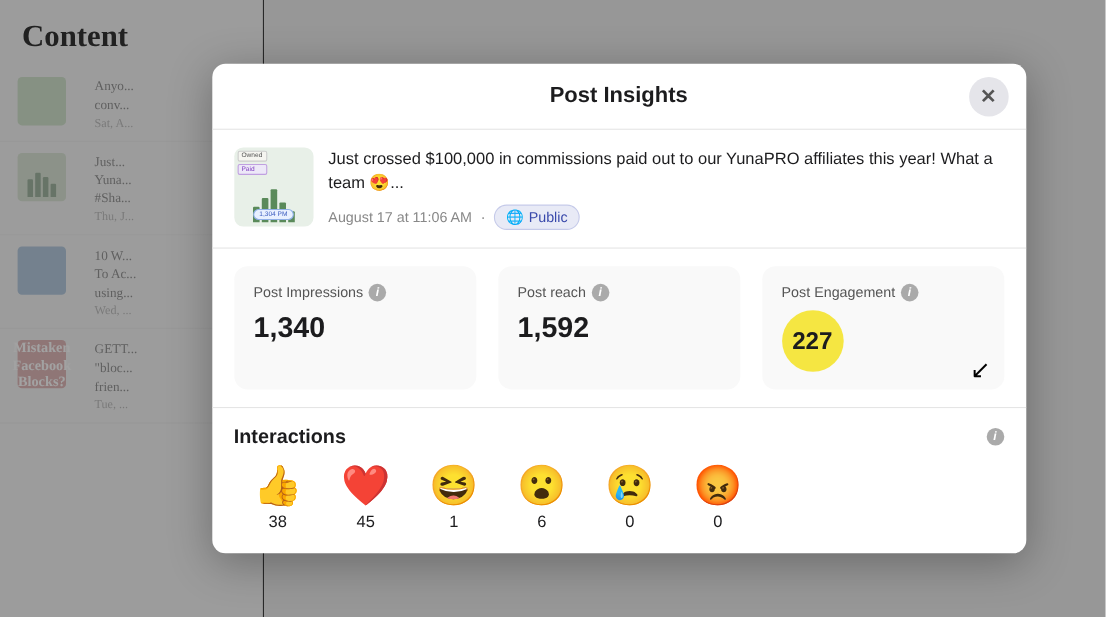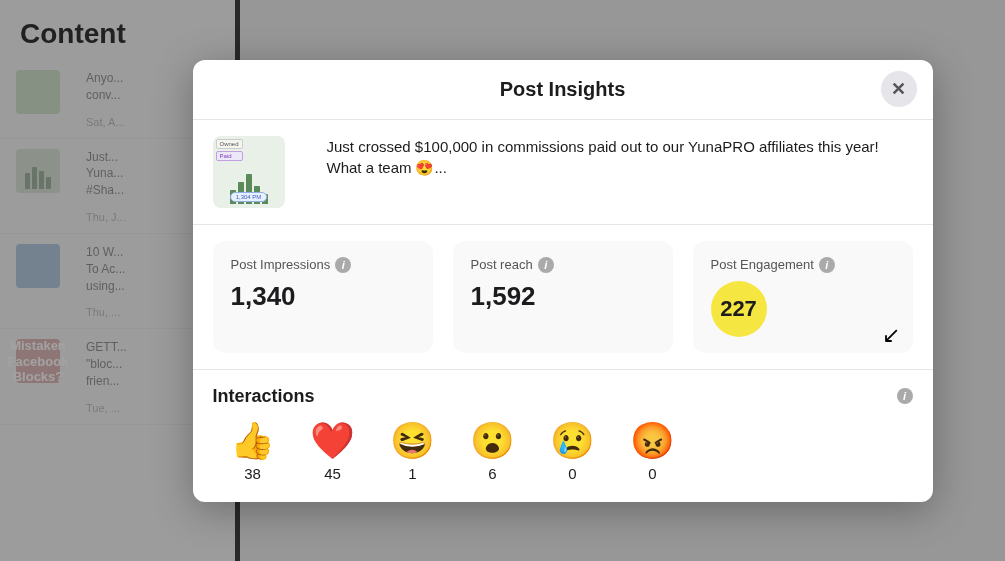--- a/index.html
+++ b/index.html
@@ -14,21 +14,22 @@
       justify-content: center;
     }
 
     
     .bg-content {
       position: absolute;
       top: 0; left: 0;
       width: 240px;
       height: 561px;
       background: #f0f0f0;
-      border-right: 5px solid #404040;
+      border-right: 1px solid #404040;
+      font-family: Liberation Serif, serif;
     }
     .bg-content-title {
       font-size: 28px;
       font-weight: 700;
       color: #333;
       padding: 18px 20px 10px;
     }
     .bg-list-item {
       padding: 10px 16px;
       border-bottom: 1px solid #e5e5e5;
@@ -41,21 +42,21 @@
       width: 44px;
       height: 44px;
       background: #ccc;
       border-radius: 4px;
       flex-shrink: 0;
     }
     .bg-thumb.green { background: #b8d4b0; }
     .bg-thumb.photo { background: #8aaccc; }
     .bg-thumb.red { background: #cc8888; }
     .bg-text { font-size: 12px; color: #555; line-height: 1.4; }
-    .bg-date { font-size: 11px; color: #999; margin-top: 12px; }
+    .bg-date { font-size: 11px; color: #999; margin-top: 2px; }
 
     
     .overlay {
       position: absolute;
       top: 0; left: 0;
       width: 1005px;
       height: 561px;
       background: rgba(0,0,0,0.35);
     }
 
@@ -145,21 +146,21 @@
       transform: translateX(-50%);
       background: #e8f0ff;
       border: 1px solid #90b0e8;
       border-radius: 10px;
       font-size: 7px;
       color: #4060c0;
       padding: 1px 5px;
       white-space: nowrap;
     }
 
-    .post-info { flex: 1; margin-left: 28px; }
+    .post-info { flex: 1; }
     .post-text {
       font-size: 15px;
       color: #1c1c1e;
       line-height: 1.45;
       margin-bottom: 8px;
     }
     .post-meta {
       display: flex;
       align-items: center;
       gap: 8px;
@@ -305,21 +306,21 @@
     </div>
     <div>
       <div class="bg-text">Just...<br>Yuna...<br>#Sha...</div>
       <div class="bg-date">Thu, J...</div>
     </div>
   </div>
   <div class="bg-list-item">
     <div class="bg-thumb photo"></div>
     <div>
       <div class="bg-text">10 W...<br>To Ac...<br>using...</div>
-      <div class="bg-date">Thu, ...</div>
+      <div class="bg-date">Wed, ...</div>
     </div>
   </div>
   <div class="bg-list-item">
     <div class="bg-thumb red" style="background:#d09090; display:flex; align-items:center; justify-content:center; font-size:13px; color:#fff; text-align:center; padding:2px; font-weight:600; line-height:1.2;">Mistaken Facebook Blocks?</div>
     <div>
       <div class="bg-text">GETT...<br>"bloc...<br>frien...</div>
       <div class="bg-date">Tue, ...</div>
     </div>
   </div>
 </div>
@@ -343,20 +344,28 @@
         <div class="chart-bar" style="height:14px;"></div>
         <div class="chart-bar" style="height:22px;"></div>
         <div class="chart-bar" style="height:30px;"></div>
         <div class="chart-bar" style="height:18px;"></div>
         <div class="chart-bar" style="height:10px;"></div>
       </div>
       <div class="badge-reach" style="font-size:6px;">1,304 PM</div>
     </div>
     <div class="post-info">
       <div class="post-text">Just crossed $100,000 in commissions paid out to our YunaPRO affiliates this year! What a team 😍...</div>
+      <div class="post-meta">
+        <span>August 17 at 11:06 AM</span>
+        <span>·</span>
+        <span class="public-badge">
+          <span>🌐</span>
+          <span>Public</span>
+        </span>
+      </div>
     </div>
   </div>
 
   <div class="metrics-row">
     <div class="metric-card">
       <div class="metric-label">
         <span>Post Impressions</span>
         <span class="info-icon">i</span>
       </div>
       <div class="metric-value">1,340</div>

